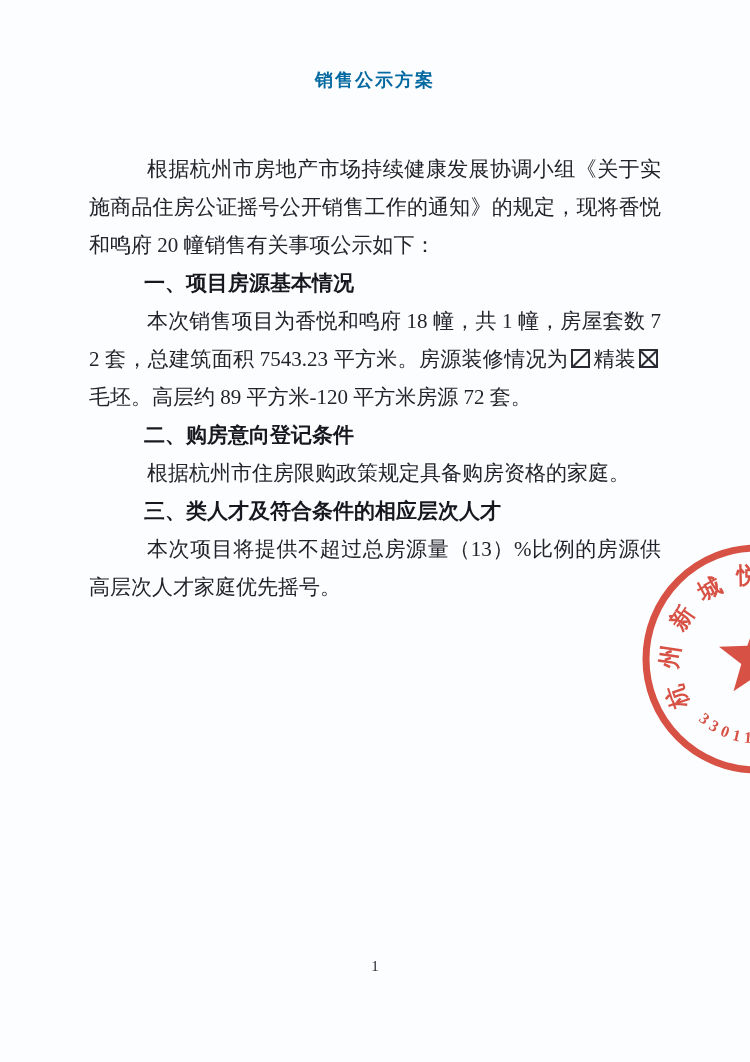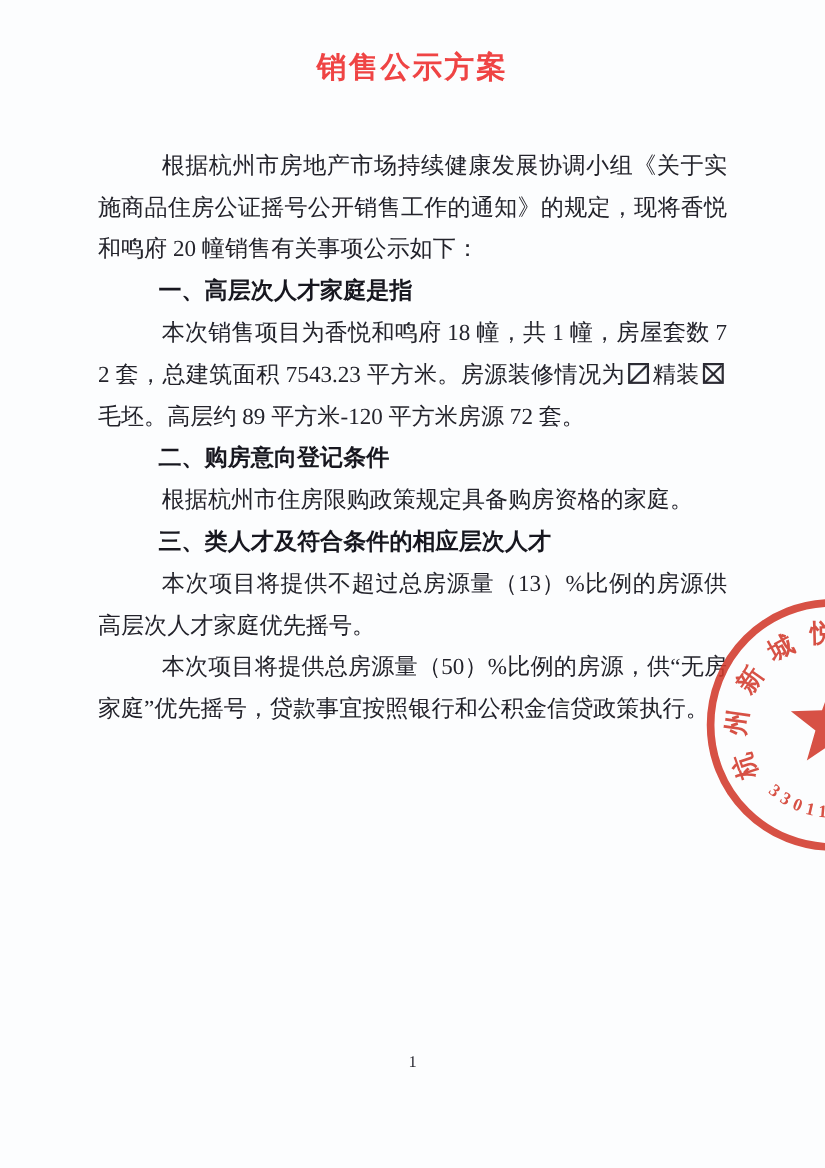--- a/index.html
+++ b/index.html
@@ -15,27 +15,27 @@
     overflow: hidden;
     color: #23232b;
   }
   .content {
     position: absolute;
     left: 89px; top: 0;
     width: 572px;
   }
   .doc-title {
     margin: 0;
-    padding-top: 41px;
+    padding-top: 60px;
     text-align: center;
-    font-size: 27px;
+    font-size: 18px;
     line-height: 40px;
     font-weight: bold;
     letter-spacing: 2px;
-    color: #ef4444;
+    color: #0369a1;
   }
   .title-gap { height: 50px; }
   .para {
     margin: 0;
     font-size: 21px;
     line-height: 38px;
     text-align: justify;
     text-indent: 58px;
     word-break: break-all;
   }
@@ -96,32 +96,31 @@
 <body>
 
 <div class="page">
   <div class="content">
 
     <h1 class="doc-title">销售公示方案</h1>
     <div class="title-gap"></div>
 
     <p class="para">根据杭州市房地产市场持续健康发展协调小组《关于实施商品住房公证摇号公开销售工作的通知》的规定，现将香悦和鸣府 20 幢销售有关事项公示如下：</p>
 
-    <h2 class="heading">一、高层次人才家庭是指</h2>
+    <h2 class="heading">一、项目房源基本情况</h2>
 
     <p class="para"><span>本次销售项目为香悦和鸣府 18 幢，共 1 幢，房屋套数 72 套，总建筑面积 7543.23 平方米。房源装修情况为</span><span class="cb"><i class="diag-up"></i></span><span>精装</span><span class="cb"><i class="diag-up"></i><i class="diag-down"></i></span><span>毛坯</span><span>。高层约 89 平方米-120 平方米房源 72 套。</span></p>
 
     <h2 class="heading">二、购房意向登记条件</h2>
 
     <p class="para">根据杭州市住房限购政策规定具备购房资格的家庭。</p>
 
     <h2 class="heading">三、类人才及符合条件的相应层次人才</h2>
 
     <p class="para">本次项目将提供不超过总房源量（13）%比例的房源供高层次人才家庭优先摇号。</p>
-    <p class="para">本次项目将提供总房源量（50）%比例的房源，供“无房家庭”优先摇号，贷款事宜按照银行和公积金信贷政策执行。</p>
   </div>
 
   <div class="stamp">
     <svg width="246" height="246" viewBox="0 0 246 246">
       <defs>
         <path id="seal-arc-top" d="M 58.4,171.4 A 79,79 0 1 1 187.6,171.4" fill="none"></path>
         <path id="seal-arc-bottom" d="M 56.0,175.3 A 86,86 0 0 0 190.0,175.3" fill="none"></path>
       </defs>
       <circle cx="123" cy="123" r="111" fill="none" stroke="#d23a2c" stroke-width="7"></circle>
       <polygon fill="#d23a2c" points="123,83 132.7,109.65 161.04,110.64 138.69,128.1 146.51,155.36 123,139.5 99.49,155.36 107.31,128.1 84.96,110.64 113.3,109.65"></polygon>

